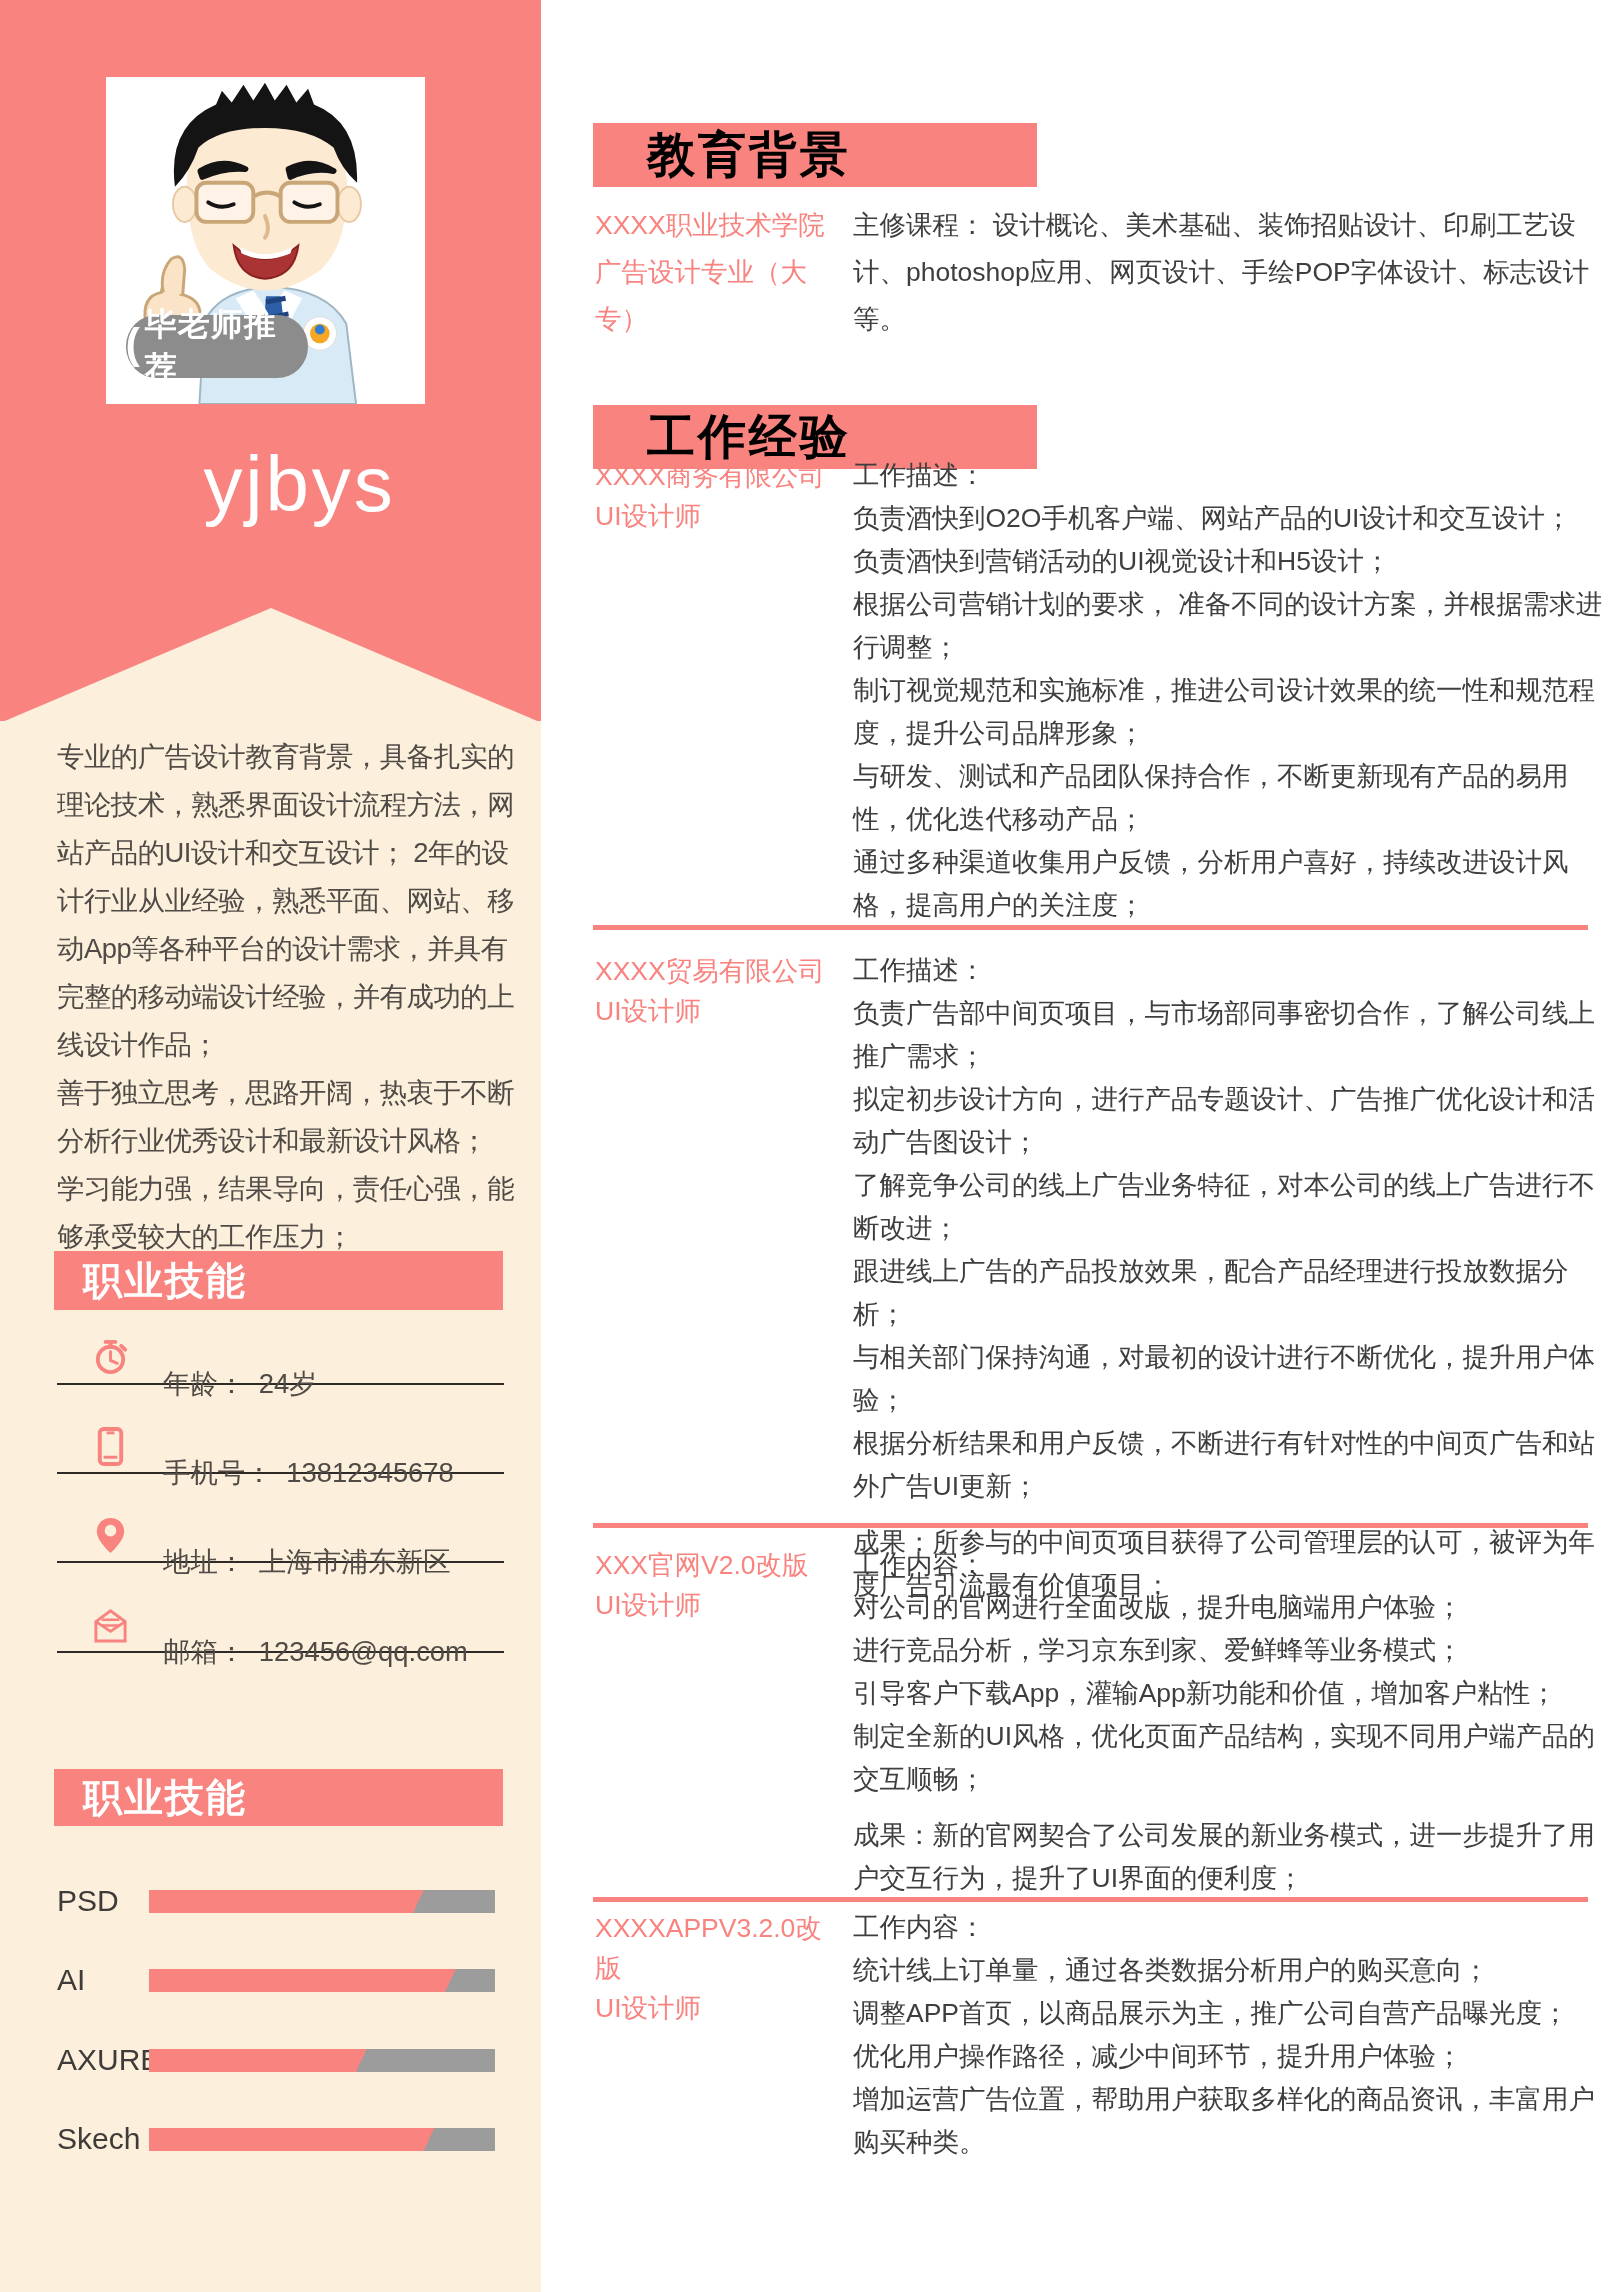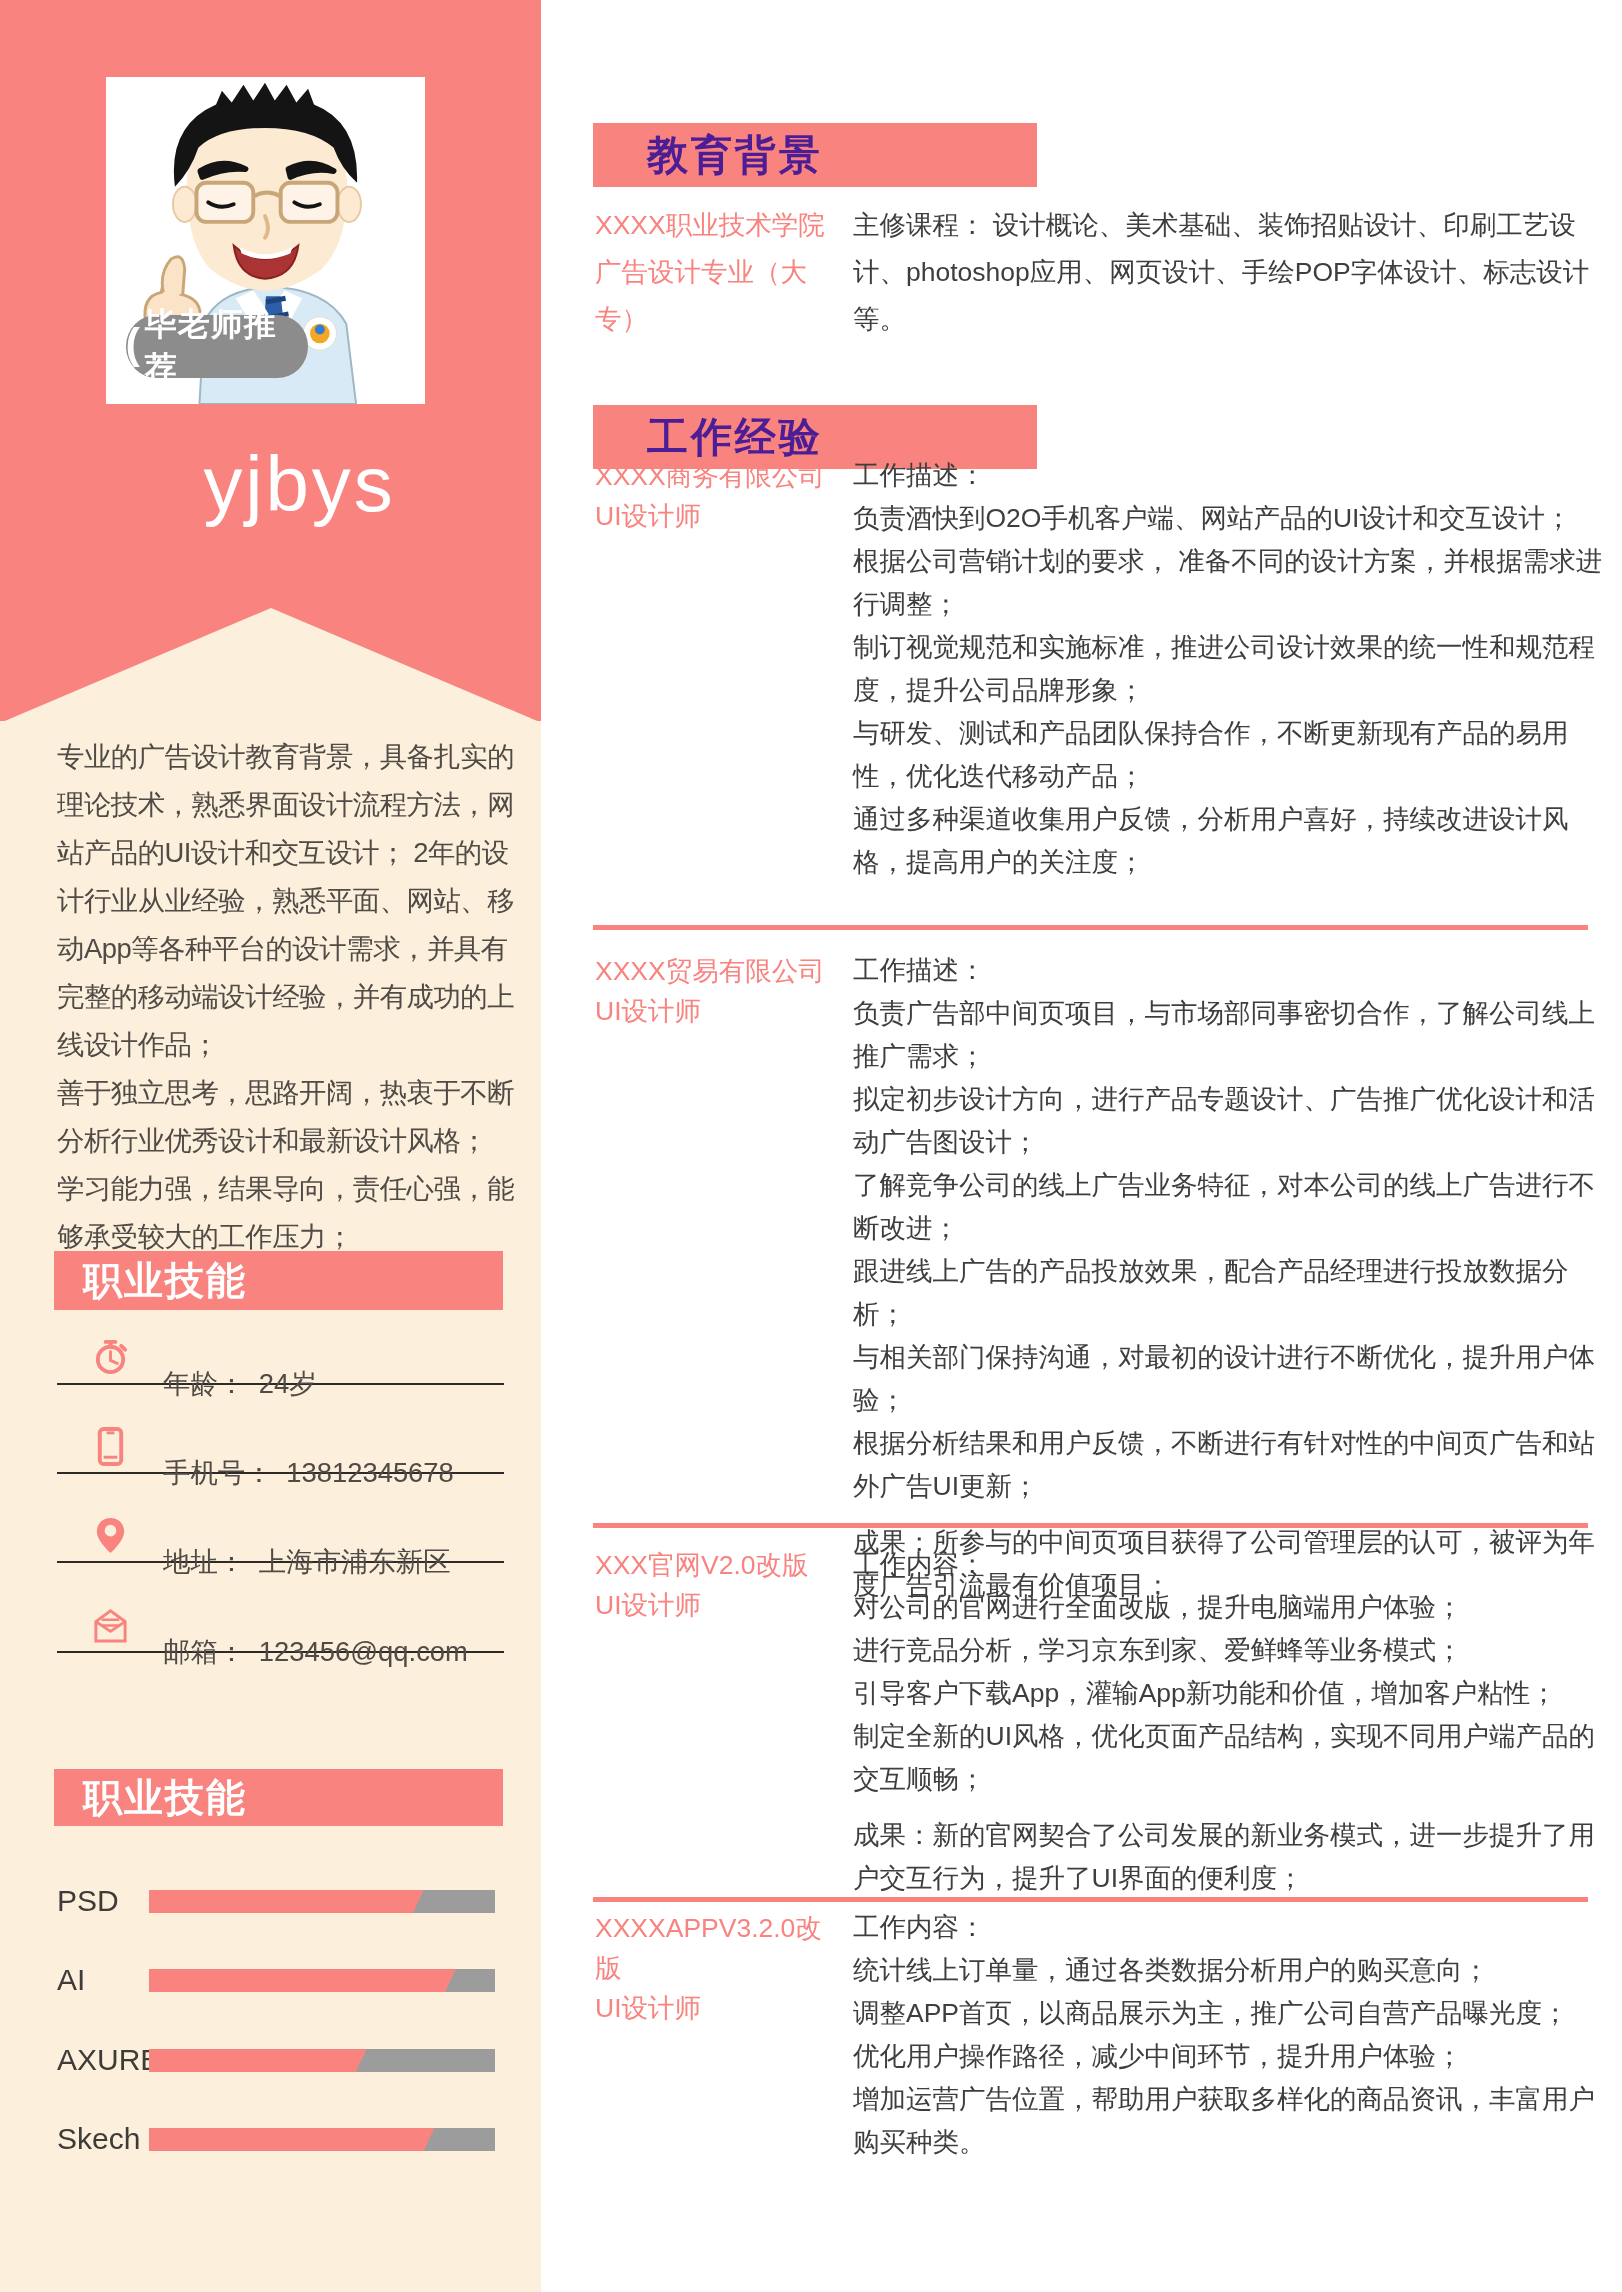--- a/index.html
+++ b/index.html
@@ -44,21 +44,21 @@
   .contact-row .ctext { position:absolute; left:106px; top:18px; font-size:27.4px; color:#504B46; white-space:nowrap;margin-top:12px; }
   .contact-row .clabel { margin-right:13.7px; }
   .c0 { top:1336px; } .c1 { top:1425px; } .c2 { top:1514px; } .c3 { top:1604px; }
   .skill-row { position:absolute; left:57px; width:447px; height:23.5px; }
   .skill-row .sname { position:absolute; left:0; top:-5.9px; font-size:30px; color:#3E3B38; }
   .skill-row .sbar { position:absolute; left:92px; top:0; width:346px; height:22.5px; }
   .s0 { top:1890px; } .s1 { top:1969px;text-align:right; } .s2 { top:2049px; } .s3 { top:2128px; }
   
   .main-hdr {
     position:absolute; width:444px; height:64px; background:#F8837F;
-    color:#4c1d95; font-size:41px; font-weight:bold; letter-spacing:2.9px;
+    color:#000000; font-size:48px; font-weight:bold; letter-spacing:2.9px;
     display:flex; align-items:center; padding-left:54px;
   }
   .hdr-edu { left:593px; top:123px; }
   .hdr-work { left:593px; top:370px;margin-top:35px; }
   .edu-left { position:absolute; left:595px; top:202px; width:250px; color:#F8837F; font-size:26.5px; line-height:47px; }
   .edu-right { position:absolute; left:853px; top:202px; width:760px; color:#3E3E3E; font-size:26.5px; line-height:47px; }
   .job { position:absolute; left:595px; width:1019px; }
   .job-left { position:absolute; left:0; top:2px; width:253px; color:#F8837F; font-size:26.5px; line-height:40px; }
   .job-right { margin-left:258px; width:760px; color:#3E3E3E; font-size:26.5px; line-height:43px; }
   .job-right p { margin:0; }
@@ -188,20 +188,21 @@
 <div class="main-hdr hdr-work">工作经验</div>
 
 <div class="job j0">
   <div class="job-left">
     <div>XXXX商务有限公司</div>
     <div>UI设计师</div>
   </div>
   <div class="job-right">
       <p>工作描述：</p>
       <p>负责酒快到O2O手机客户端、网站产品的UI设计和交互设计；</p>
+      <p>负责酒快到营销活动的UI视觉设计和H5设计；</p>
       <p>根据公司营销计划的要求， 准备不同的设计方案，并根据需求进行调整；</p>
       <p>制订视觉规范和实施标准，推进公司设计效果的统一性和规范程度，提升公司品牌形象；</p>
       <p>与研发、测试和产品团队保持合作，不断更新现有产品的易用性，优化迭代移动产品；</p>
       <p>通过多种渠道收集用户反馈，分析用户喜好，持续改进设计风格，提高用户的关注度；</p>
     </div>
 </div>
 <div class="divider d0"></div>
 
 <div class="job j1">
   <div class="job-left">

